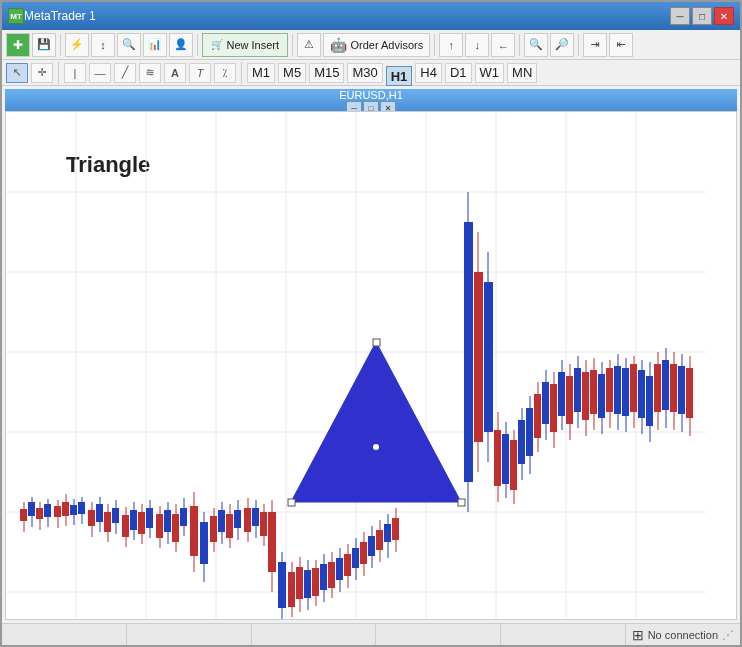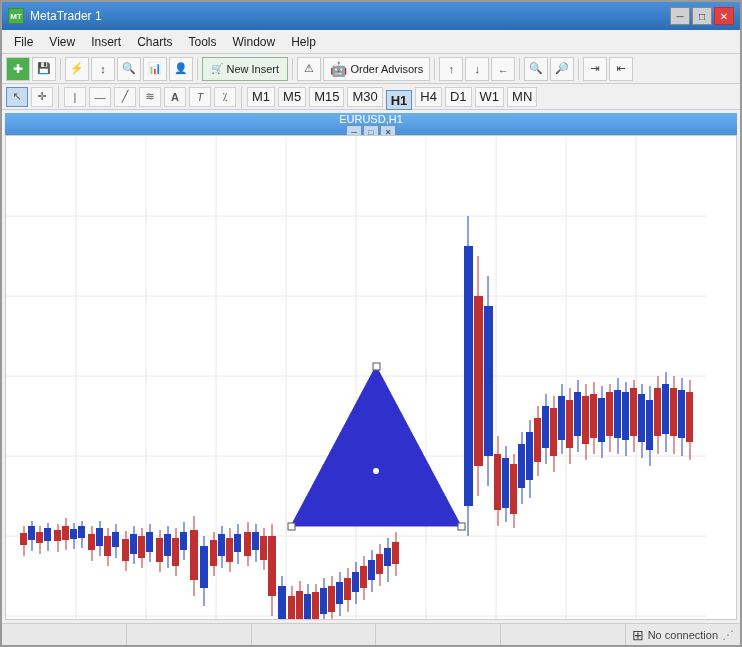--- a/index.html
+++ b/index.html
@@ -1,21 +1,21 @@
 <!DOCTYPE html>
 <html><head>
   <meta charset="utf-8">
   <style>
     * { margin: 0; padding: 0; box-sizing: border-box; }
     body { width: 742px; height: 647px; background: #c0c0c0; font-family: 'Segoe UI', Arial, sans-serif; font-size: 12px; overflow: hidden; }
 
     
     .window { width: 742px; height: 647px; background: #f0f0f0; border: 2px solid #999; display: flex; flex-direction: column; }
     .title-bar { background: linear-gradient(to bottom, #4a90d9, #2a6db5); height: 28px; display: flex; align-items: center; justify-content: space-between; padding: 0 6px; flex-shrink: 0; }
-    .title-bar-left { display: flex; align-items: center; gap: 6px; }
+    .title-bar-left { display: flex; align-items: center; }
     .title-bar-icon { width: 16px; height: 16px; background: #4CAF50; border: 1px solid #388E3C; display: flex; align-items: center; justify-content: center; font-size: 9px; color: white; font-weight: bold; }
     .title-bar-text { color: white; font-size: 12px; font-weight: normal; }
     .title-bar-controls { display: flex; gap: 2px; }
     .title-btn { width: 20px; height: 18px; background: #d0d0d0; border: 1px solid #888; display: flex; align-items: center; justify-content: center; font-size: 10px; cursor: pointer; color: #333; }
     .title-btn.close { background: #e04040; color: white; border-color: #c03030; }
     .title-btn.minimize { background: #d0d0d0; }
     .title-btn.maximize { background: #d0d0d0; }
 
     
     .inner-title-bar { background: linear-gradient(to bottom, #6ab0f0, #4a90d9); height: 22px; display: flex; align-items: center; justify-content: space-between; padding: 0 4px; flex-shrink: 0; margin: 3px 3px 0 3px; flex-direction: column; }
@@ -63,29 +63,20 @@
       </div>
       <span class="title-bar-text">MetaTrader 1</span>
     </div>
     <div class="title-bar-controls">
       <div class="title-btn minimize">─</div>
       <div class="title-btn maximize">□</div>
       <div class="title-btn close">✕</div>
     </div>
   </div>
 
-  <div class="menu-bar">
-    <div class="menu-item">File</div>
-    <div class="menu-item">View</div>
-    <div class="menu-item">Insert</div>
-    <div class="menu-item">Charts</div>
-    <div class="menu-item">Tools</div>
-    <div class="menu-item">Window</div>
-    <div class="menu-item">Help</div>
-  </div>
 
   <div class="toolbar1">
 
     <div class="tb-btn" style="background:#4CAF50;color:white;font-size:12px;">✚</div>
     <div class="tb-btn">💾</div>
     <div class="tb-sep"></div>
     <div class="tb-btn">⚡</div>
     <div class="tb-btn">↕</div>
     <div class="tb-btn">🔍</div>
     <div class="tb-btn">📊</div>
@@ -140,20 +131,21 @@
     <span class="inner-title-text">EURUSD,H1</span>
     <div class="inner-title-controls">
       <div class="inner-btn">─</div>
       <div class="inner-btn">□</div>
       <div class="inner-btn">✕</div>
     </div>
   </div>
 
   <div class="chart-area">
 
+    <div class="chart-label">Triangle</div>
 
     <svg width="100%" height="100%" style="position:absolute;top:0;left:0;">
 
       <line x1="0" y1="80" x2="700" y2="80" stroke="#e8e8e8" stroke-width="1"></line>
       <line x1="0" y1="160" x2="700" y2="160" stroke="#e8e8e8" stroke-width="1"></line>
       <line x1="0" y1="240" x2="700" y2="240" stroke="#e8e8e8" stroke-width="1"></line>
       <line x1="0" y1="320" x2="700" y2="320" stroke="#e8e8e8" stroke-width="1"></line>
       <line x1="0" y1="400" x2="700" y2="400" stroke="#e8e8e8" stroke-width="1"></line>
       <line x1="0" y1="480" x2="700" y2="480" stroke="#e8e8e8" stroke-width="1"></line>
 

